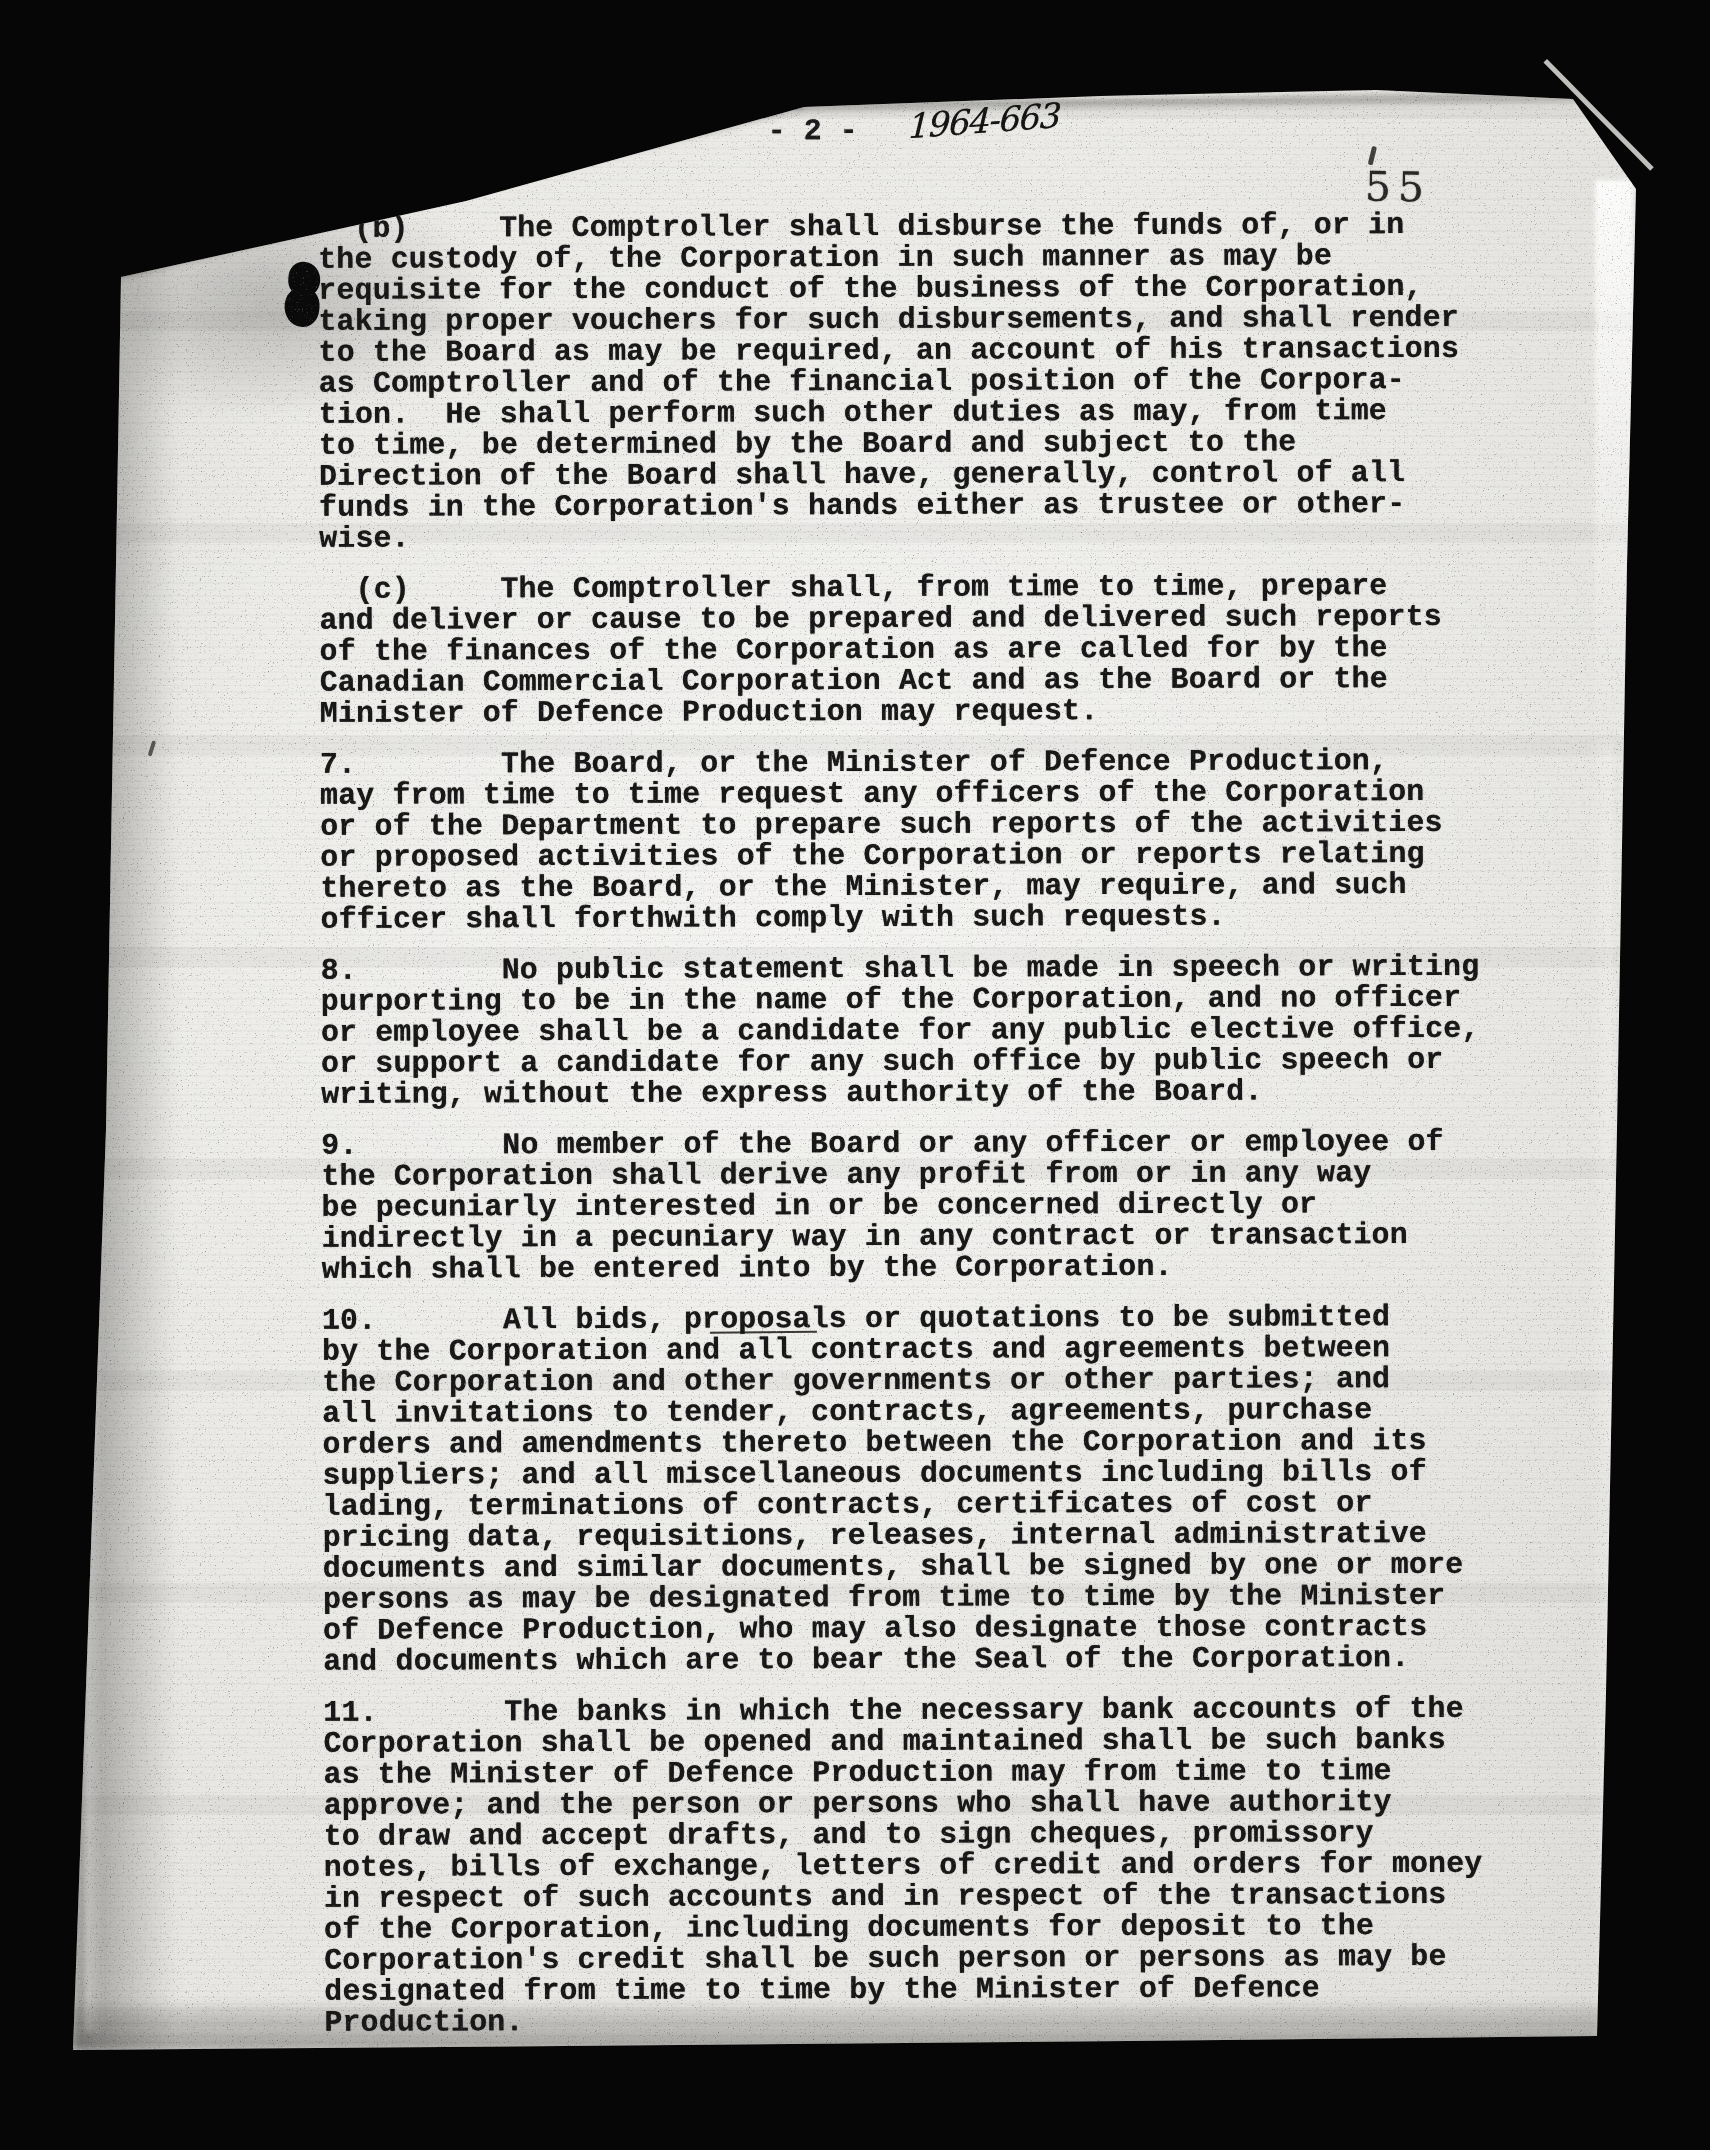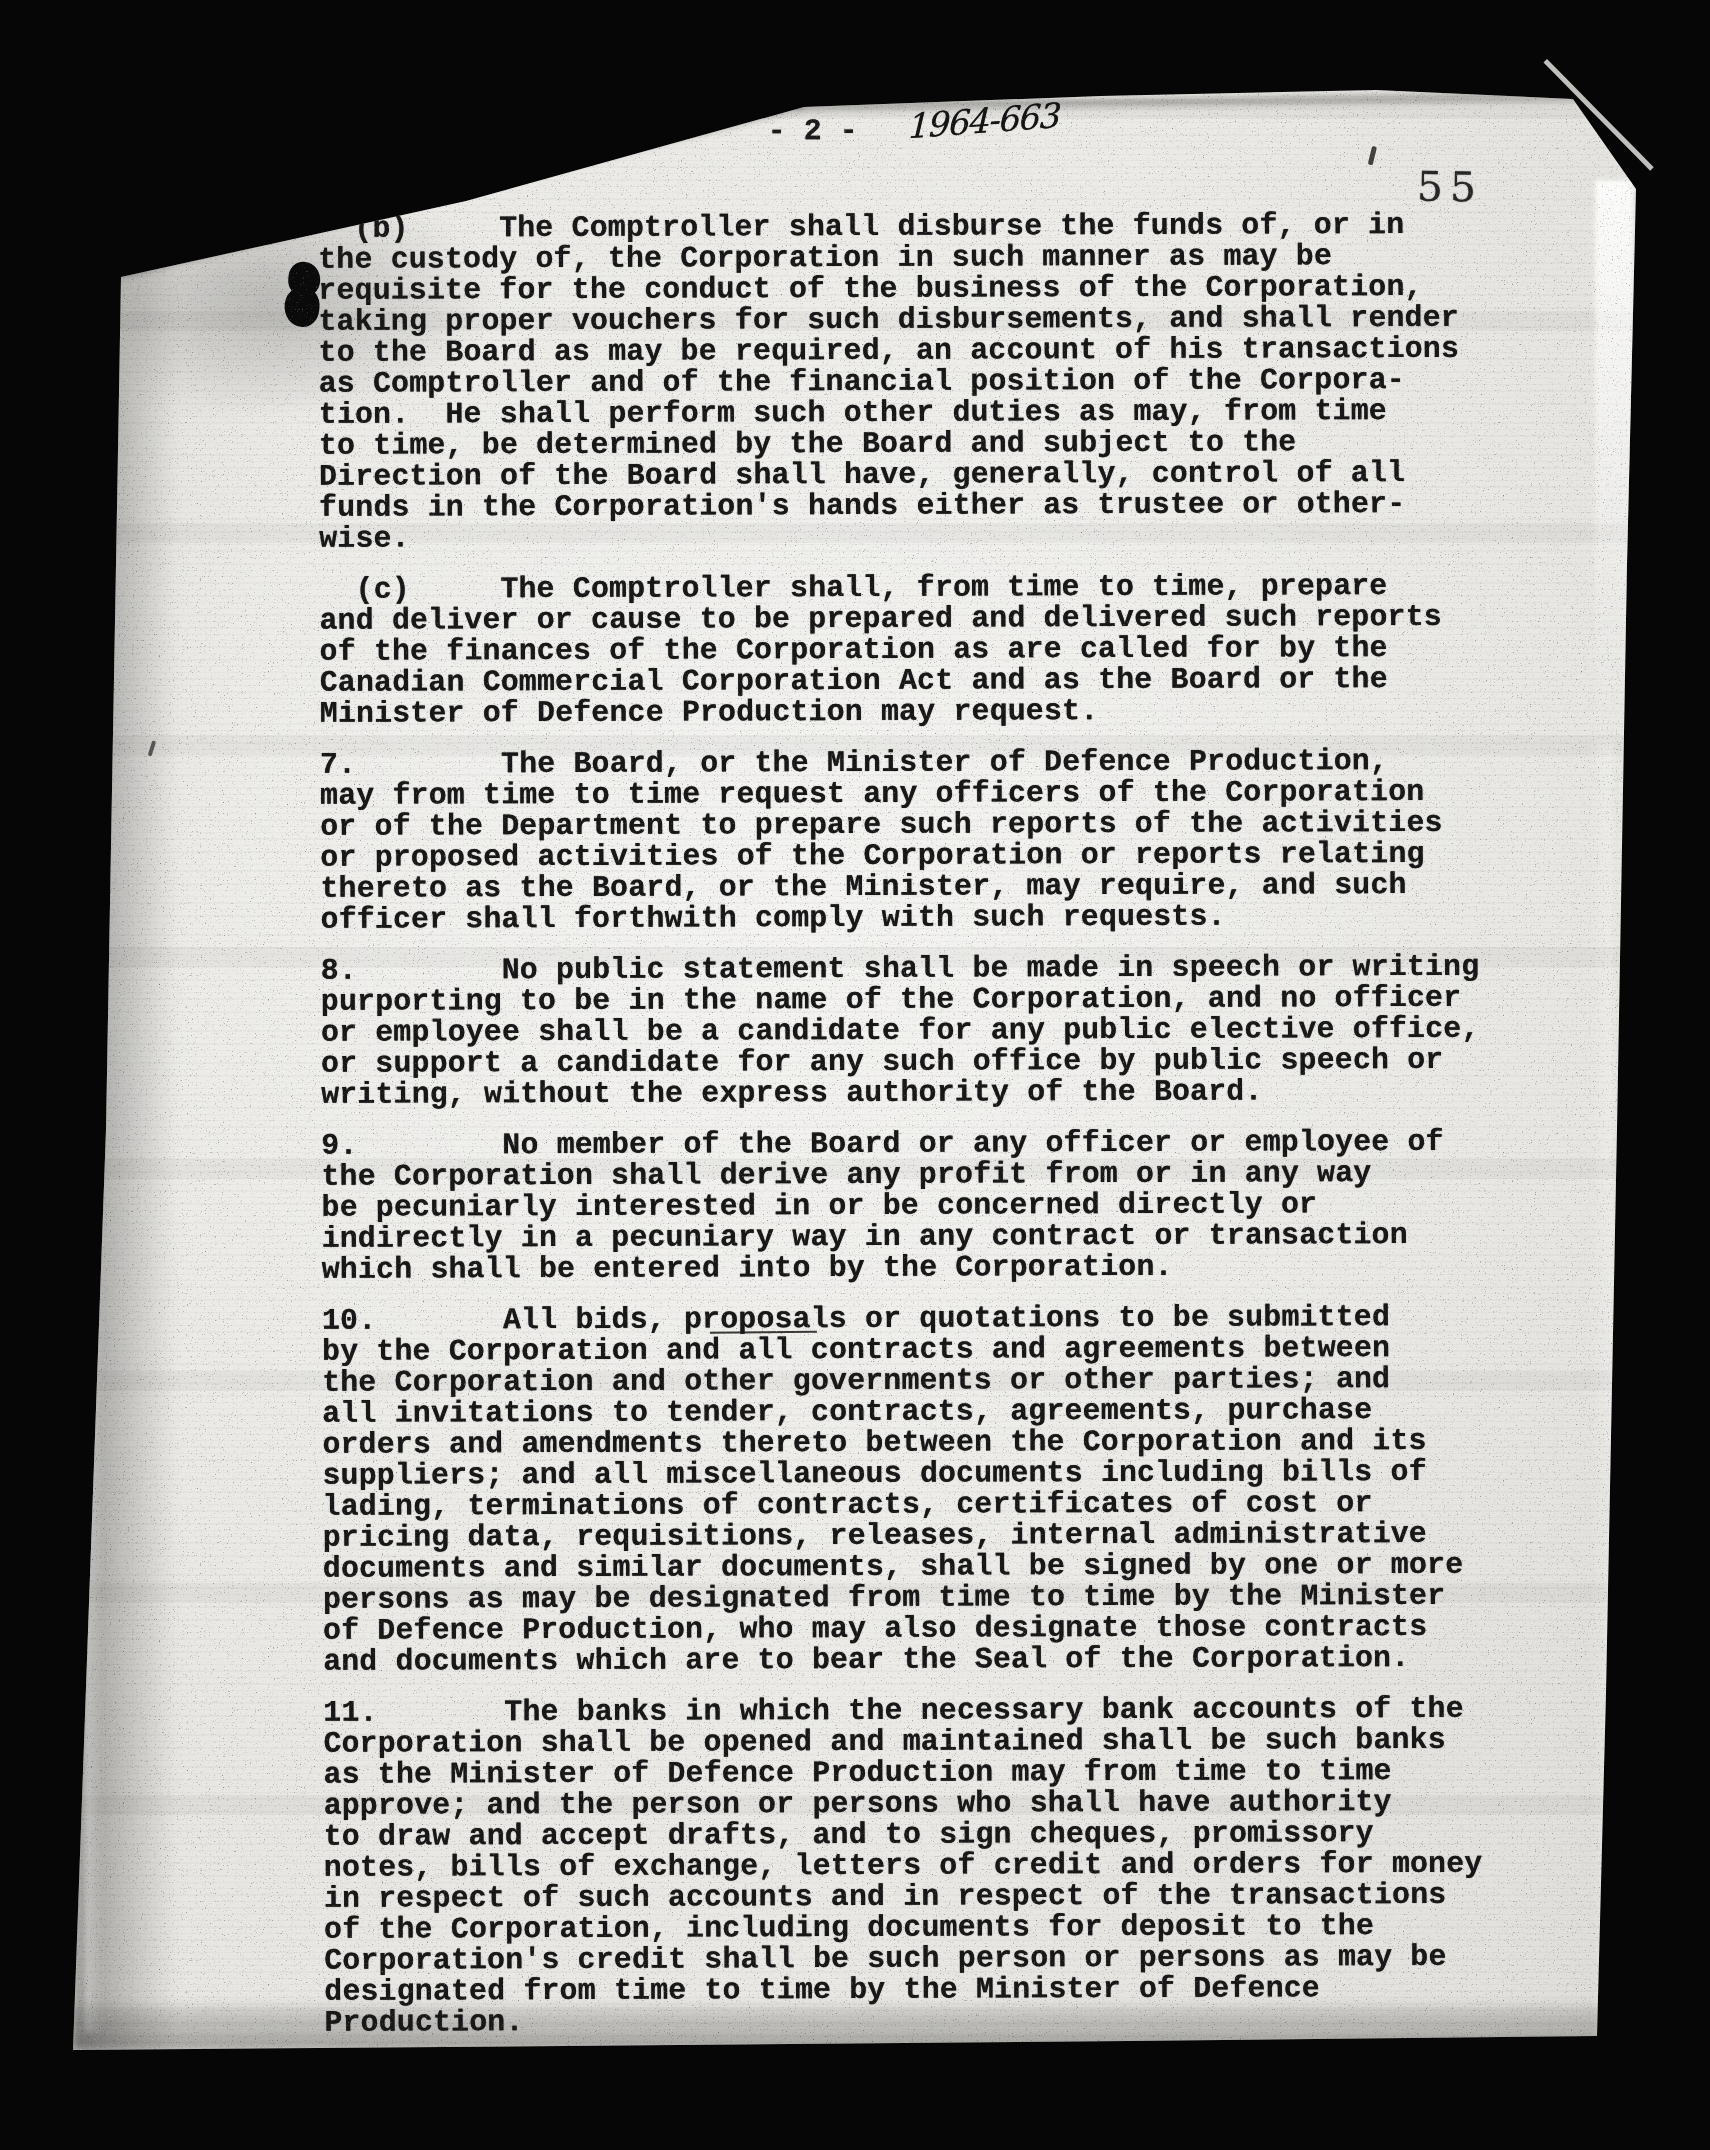--- a/index.html
+++ b/index.html
@@ -44,21 +44,21 @@
     font:700 30px/31px "Liberation Mono","DejaVu Sans Mono",monospace;
     letter-spacing:0.1px;color:#181717;text-shadow:0 0 0.9px rgba(24,23,23,0.8);}
   .p-b{top:212px;} .p-c{top:573px;} .p-7{top:748px;} .p-8{top:954px;}
   .p-9{top:1129px;} .p-10{top:1304px;} .p-11{top:1696px;}
   .page-num{position:absolute;left:771px;top:116px;margin:0;
     font:700 30px/31px "Liberation Mono","DejaVu Sans Mono",monospace;color:#1a1a1a;
     text-shadow:0 0 0.9px rgba(24,23,23,0.8);}
   .handwritten{position:absolute;left:912px;top:103px;margin:0;
     font:italic 400 34px/37px "DejaVu Serif","Liberation Serif",serif;
     letter-spacing:-1.4px;color:#141414;transform:rotate(-4deg) skewX(-7deg);text-shadow:0 0 0.7px rgba(0,0,0,.7);}
-  .stamp{position:absolute;left:1420px;top:168px;margin:0;
+  .stamp{position:absolute;left:1368px;top:168px;margin:0;
     font:400 41px/42px "DejaVu Serif","Liberation Serif",serif;
     letter-spacing:7px;color:#262626;transform:rotate(1deg);text-shadow:0 0 1.4px rgba(30,30,30,.6);}
   
   .ink-blob{position:absolute;left:291px;top:260px;width:32px;height:35px;background:#0a0a0a;
     border-radius:46% 54% 50% 50%;transform:rotate(6deg);}
   .ink-blob::after{content:"";position:absolute;left:-1.4px;top:25.4px;width:35px;height:40px;background:#0a0a0a;
     border-radius:50% 50% 46% 54%;}
   .margin-tick{position:absolute;left:151px;top:738px;width:4.2px;height:16px;background:#2e2e2e;
     border-radius:2.1px;transform:rotate(18deg);opacity:.75;}
   .apostrophe-mark{position:absolute;left:1373px;top:148px;width:5px;height:19px;background:#232323;

